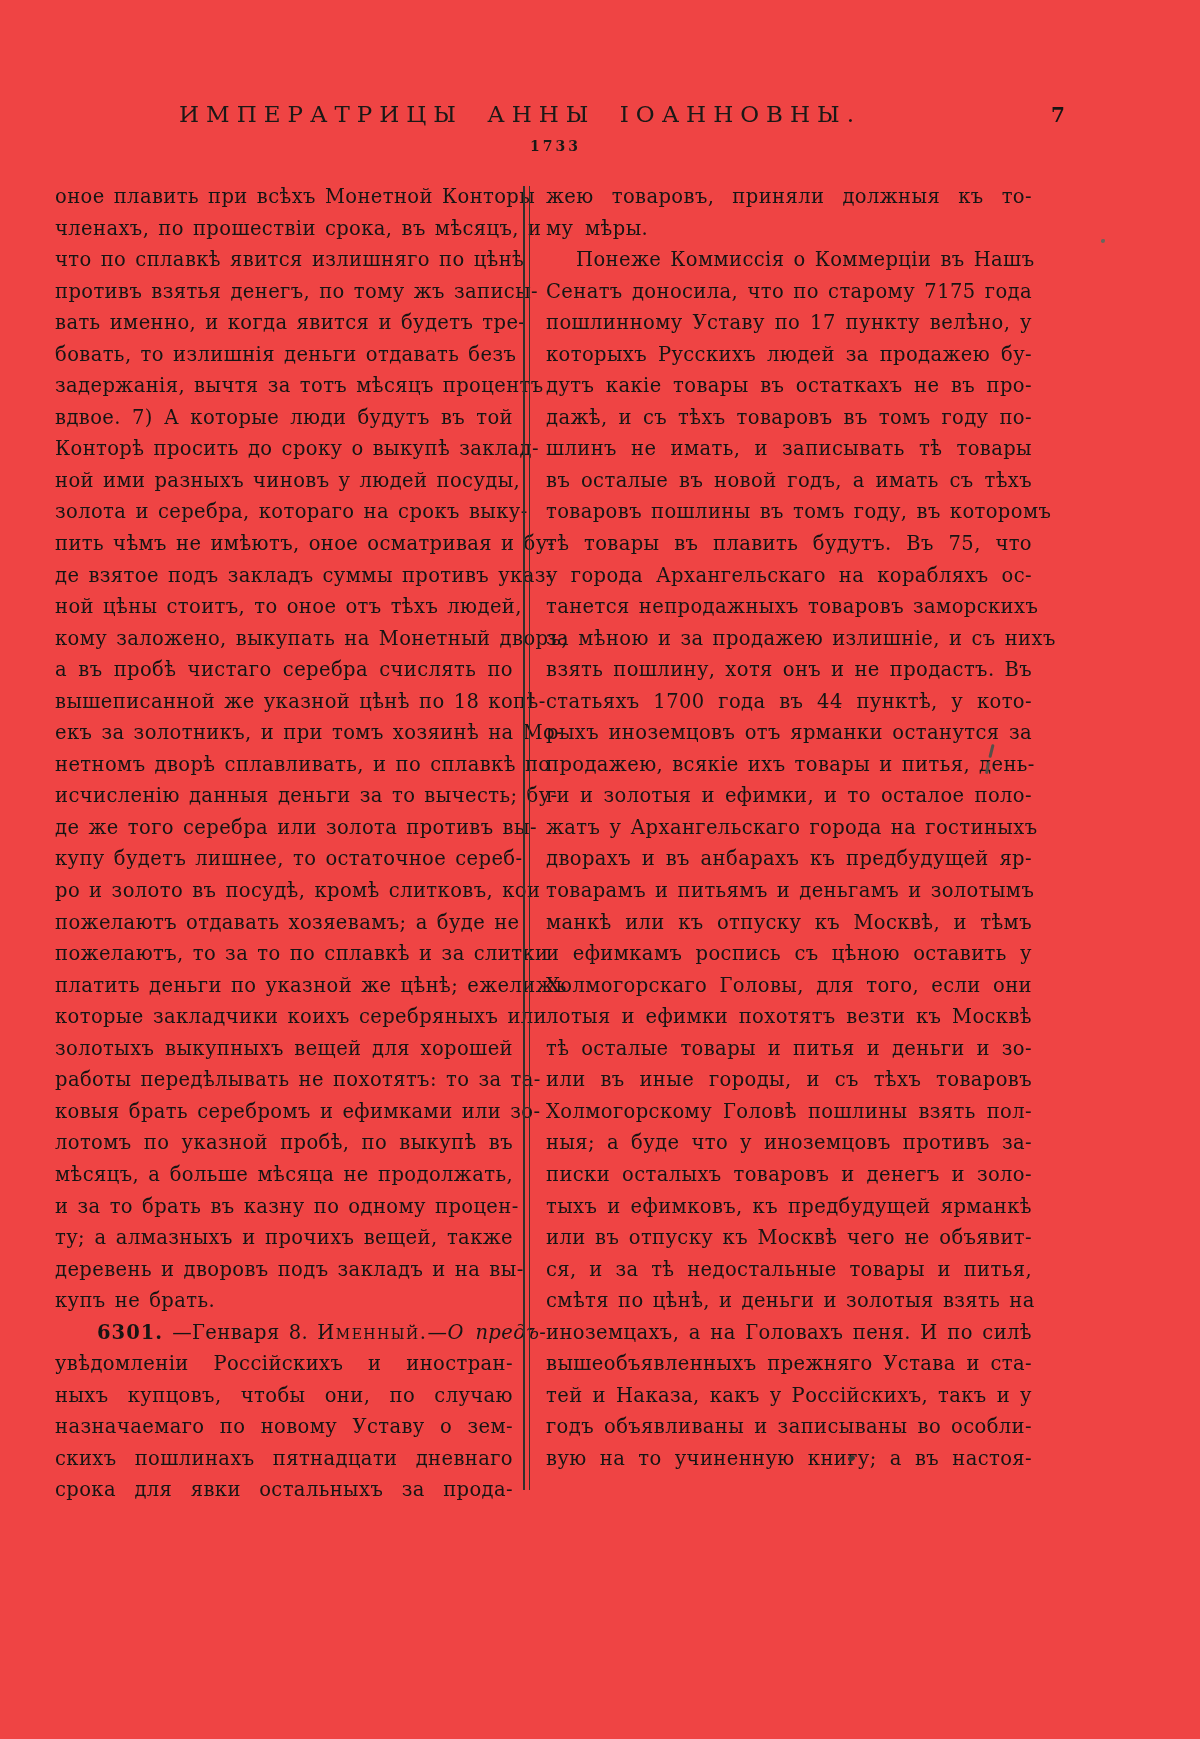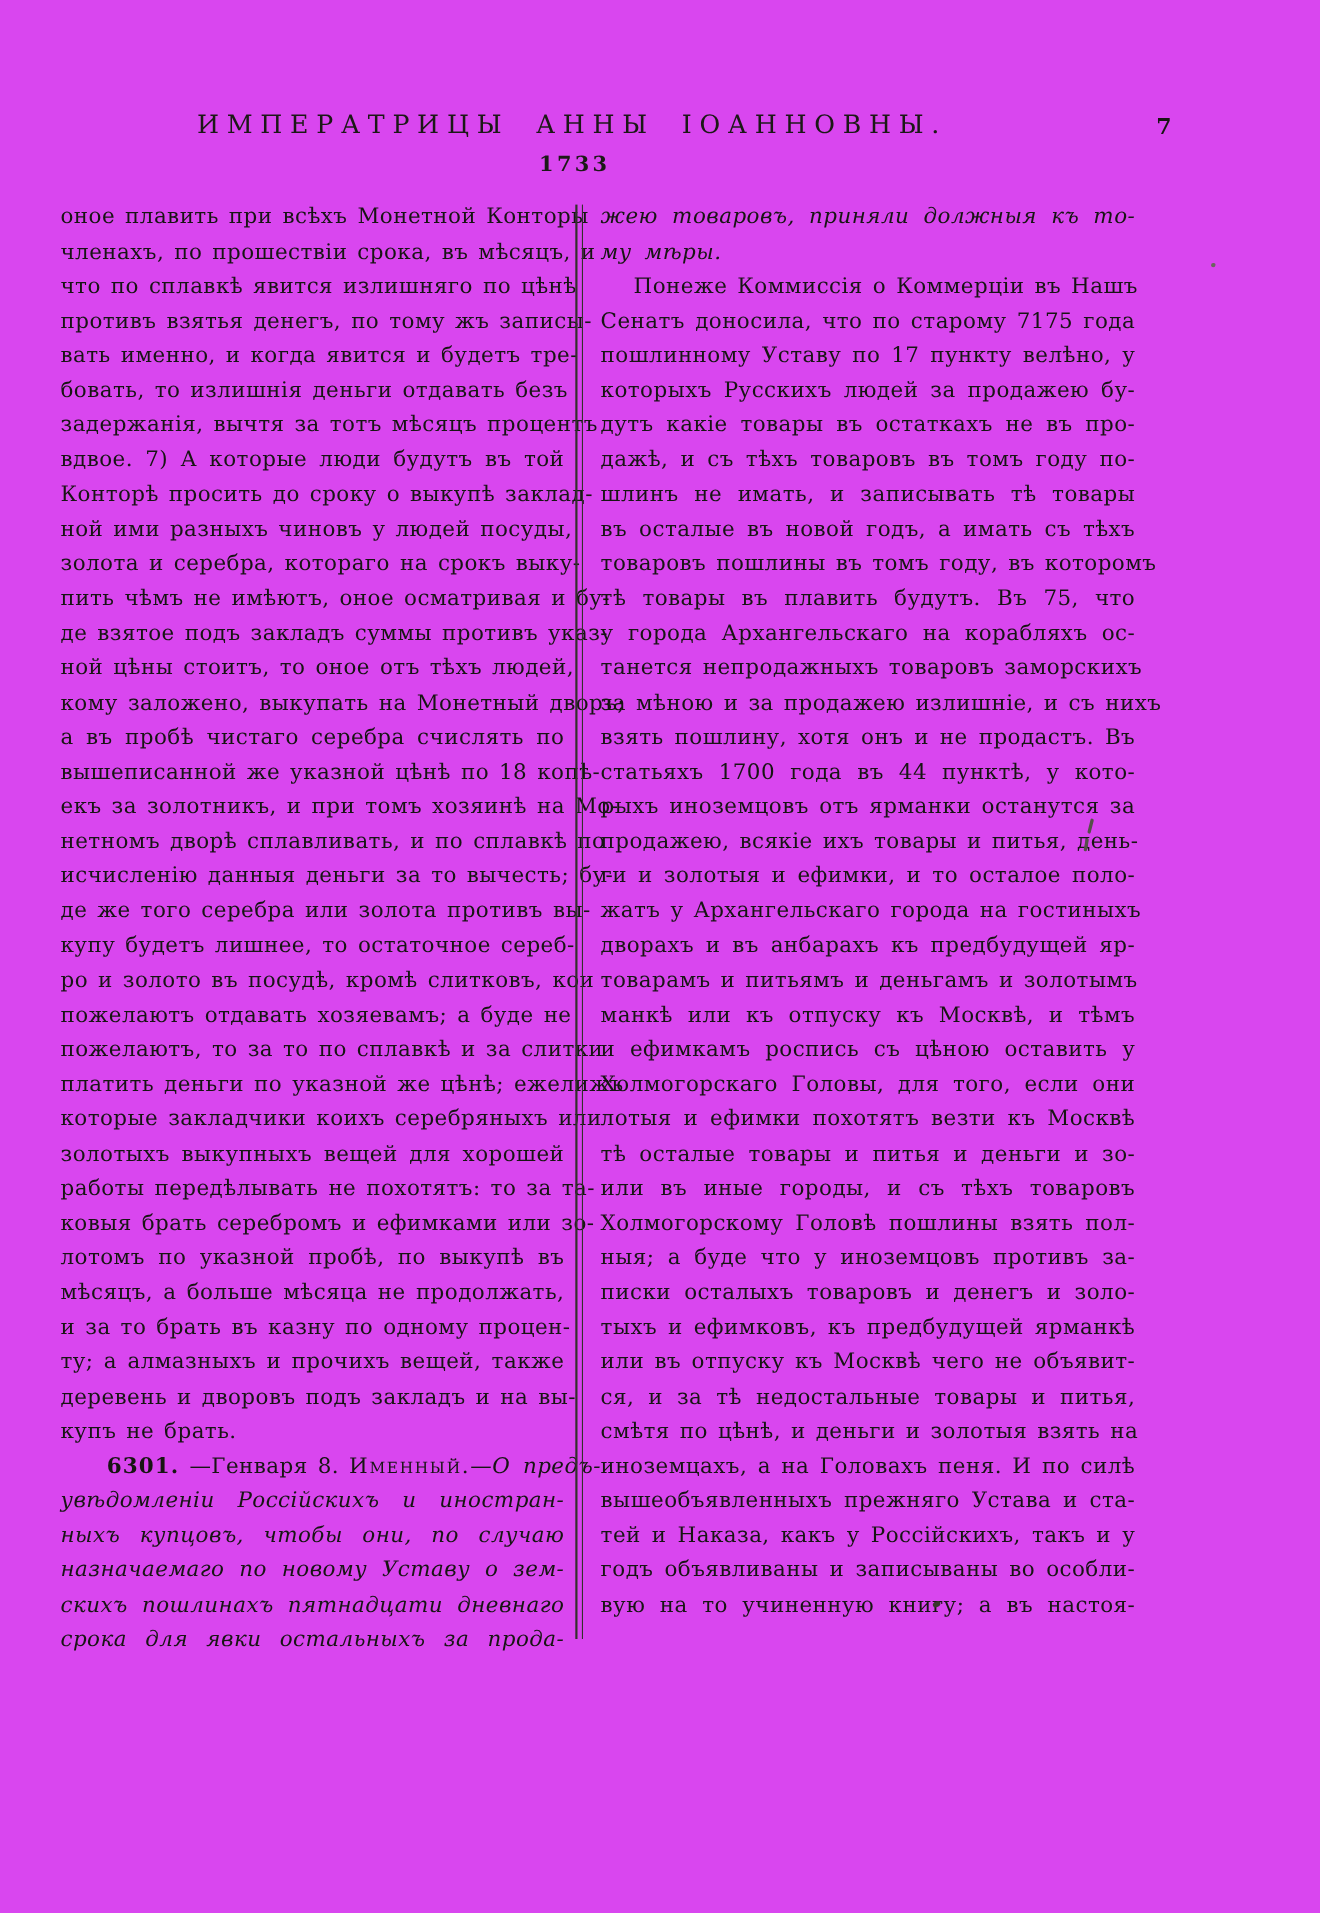--- a/index.html
+++ b/index.html
@@ -1,39 +1,40 @@
 <!DOCTYPE html>
 <html><head>
 <meta charset="utf-8">
 <style>
   html,body{margin:0;padding:0;background:#e8e8e8;}
   .page{
     position:relative;
     width:1200px;height:1739px;
-    background:#d946ef;
+    background:#ef4444;
     font-family:"DejaVu Serif", serif;
     color:#171513;
     overflow:hidden;
   }
   .header-title{
     position:absolute;top:101px;left:0;width:1040px;
     text-align:center;
     font-size:23px;letter-spacing:7px;word-spacing:10px;
     font-weight:normal;
     color:#1b1916;
   }
   .page-number{
     position:absolute;top:103px;left:1038px;width:40px;
     font-size:20px;font-weight:bold;text-align:center;
   }
   .year{
     position:absolute;top:138px;left:0;width:1045px;
     text-align:center;
-    font-size:19px;font-weight:bold;letter-spacing:3px;
+    font-size:14px;font-weight:bold;letter-spacing:3px;
     color:#1b1916;
+    padding-left:33px;
   }
   .column{
     position:absolute;top:181px;
   }
   .col-left{left:55px;width:458px;}
   .col-right{left:546px;width:486px;}
   .divider{
     position:absolute;top:186px;left:523px;
     height:1304px;width:4px;
     border-left:2px solid #33302c;
@@ -42,21 +43,21 @@
   .tline{
     font-size:19.5px;
     line-height:31.55px;
     height:31.55px;
     letter-spacing:0.4px;
     word-spacing:2.5px;
     text-align:justify;
     text-align-last:justify;
     white-space:nowrap;
   }
-  .tline.it{font-style:italic;word-spacing:5px;}
+  .tline.it{word-spacing:5px;}
   .tline.noj{text-align:left;text-align-last:left;}
   .tline.ind{padding-left:30px;}
   .tline.ind2{padding-left:42px;}
   .seg-bold{font-weight:bold;letter-spacing:1px;}
   .seg-sc{font-variant:small-caps;letter-spacing:1.5px;margin-top:19px;}
   .seg-italic{font-style:italic;word-spacing:5px;}
   .speck{position:absolute;background:#3a362f;border-radius:50% 40% 60% 50%;}
   .speck-a{left:848px;top:1456px;width:7px;height:5px;transform:rotate(-20deg);}
   .speck-b{left:990px;top:744px;width:3px;height:14px;border-radius:2px;transform:rotate(14deg);background:#555049;}
   .speck-c{left:986px;top:762px;width:3px;height:12px;border-radius:2px;transform:rotate(10deg);background:#555049;}

